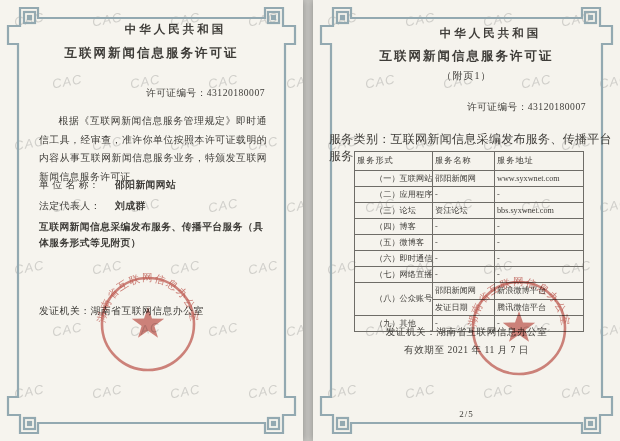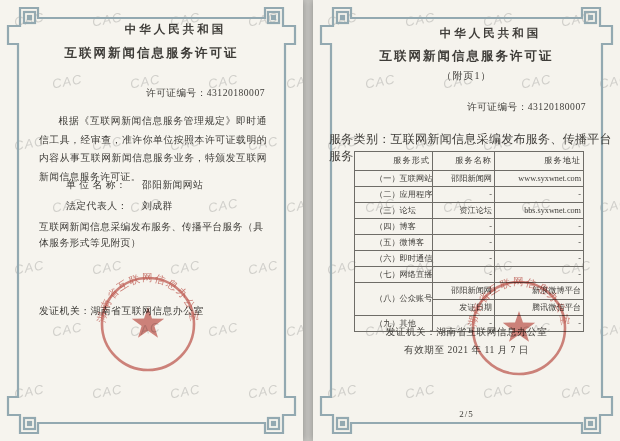--- a/index.html
+++ b/index.html
@@ -29,34 +29,34 @@
   .subtitle{top:69px;font-size:10px;letter-spacing:1px;}
   .licno{font-size:9.6px;letter-spacing:.5px;}
   #pageL .licno{top:87px;right:38px;}
   #pageR .licno{top:101px;right:34px;}
   .para{
     top:112px;left:39px;width:228px;font-size:9.8px;line-height:1.9;
     text-align:justify;text-indent:2em;letter-spacing:.4px;
   }
   .fields{top:177px;left:39px;width:232px;}
   .frow{display:flex;margin-bottom:5px;font-size:9.8px;line-height:1.65;}
-  .flabel{flex:0 0 76px;white-space:nowrap;letter-spacing:.5px;margin-left:27px;}
-  .fvalue{flex:1;letter-spacing:.4px;}
+  .flabel{flex:0 0 76px;white-space:nowrap;letter-spacing:.5px;}
+  .fvalue{flex:1;letter-spacing:.4px;font-weight:bold;}
   .issuerL{top:301px;left:39px;width:240px;}
   .irow{font-size:9.8px;line-height:1.95;letter-spacing:.5px;}
   .pageno{bottom:28px;font-size:9px;letter-spacing:1px;}
   #pageR .pageno{bottom:22px;}
   .catline{top:131px;left:16px;font-size:12px;letter-spacing:.3px;}
   table.svc{
     position:absolute;top:151px;left:41px;z-index:2;border-collapse:collapse;
     width:229px;table-layout:fixed;
   }
   table.svc th,table.svc td{
     border:1px solid #6e6c67;font-size:8.2px;font-weight:normal;
-    padding:2px 2px;text-align:right;line-height:1.35;
+    padding:2px 2px;text-align:left;line-height:1.35;
     overflow:hidden;white-space:nowrap;color:#43413d;
   }
   table.svc th{height:14px;letter-spacing:1px;}
   table.svc td{height:11px;}
   col.c1{width:78px;} col.c2{width:62px;} col.c3{width:89px;}
   table.svc td.c-form{text-align:left;padding-left:20px;letter-spacing:0;}
   .issuerR{top:326px;left:0;width:100%;text-align:center;font-size:9.6px;letter-spacing:.5px;}
   .validR{top:344px;left:0;width:100%;text-align:center;font-size:9.6px;letter-spacing:.5px;}
   .seal{position:absolute;z-index:5;mix-blend-mode:multiply;opacity:.92;}
   #sealL{left:84px;top:260px;}

